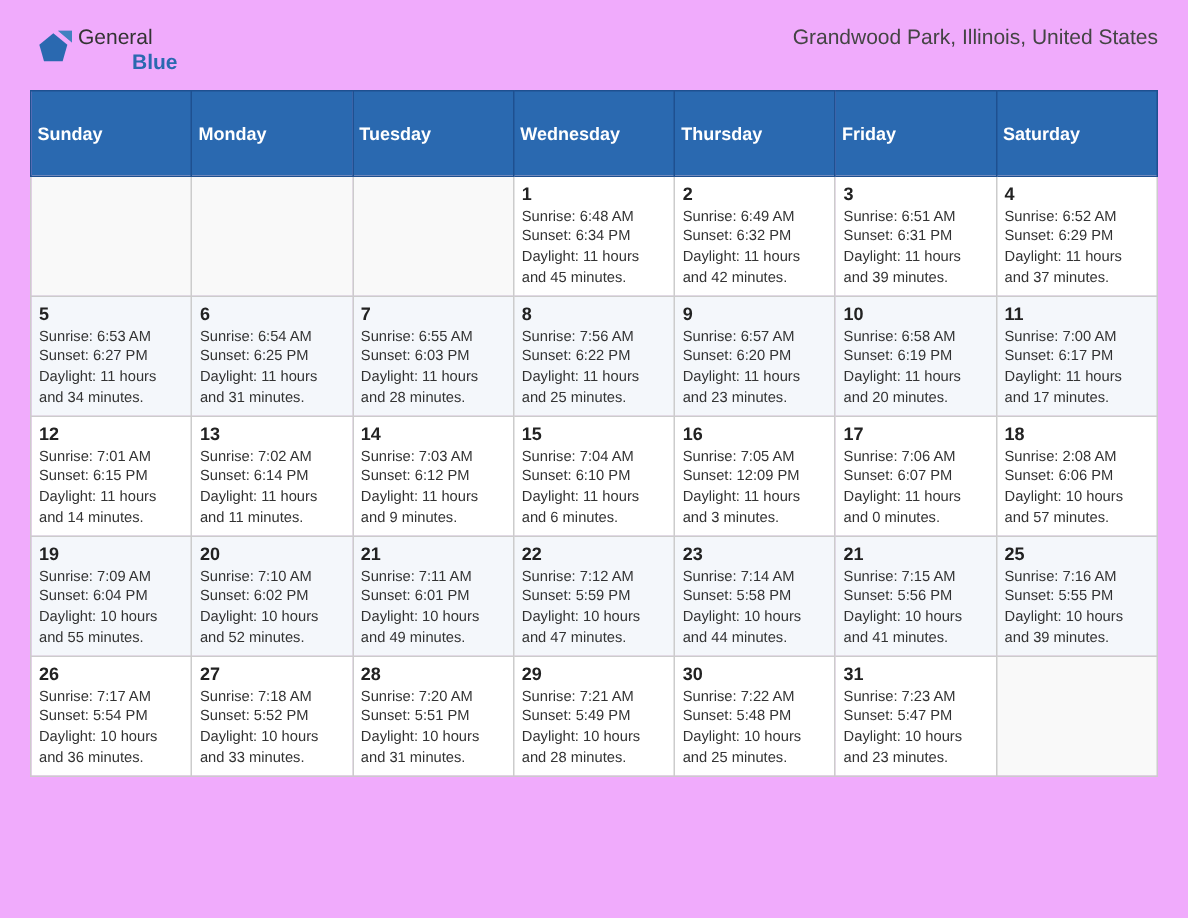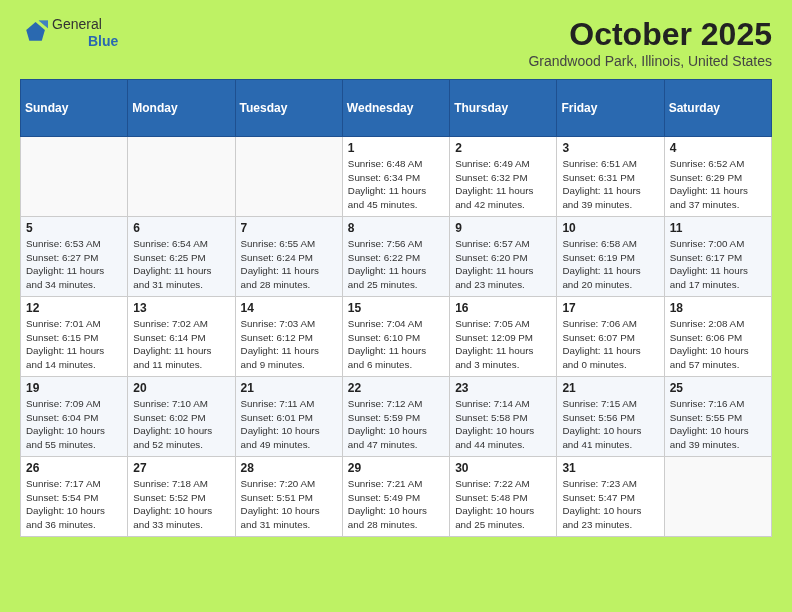--- a/index.html
+++ b/index.html
@@ -6,21 +6,21 @@
     body {
       font-family: Arial, sans-serif;
       background: #fff;
       width: 792px;
       height: 612px;
       overflow: hidden;
     }
     .page {
       width: 792px;
       min-height: 612px;
-      background: #bef264;
+      background: #f0abfc;
       padding: 16px 20px 10px 20px;
     }
     .header {
       display: flex;
       justify-content: space-between;
       align-items: flex-start;
       margin-bottom: 10px;
     }
     .logo {
       display: flex;
@@ -98,21 +98,20 @@
         <polygon points="20,4 32,14 28,28 12,28 8,14" fill="#2a69b0"></polygon>
         <polygon points="24,2 36,12 36,2" fill="#2a69b0"></polygon>
         <polygon points="24,2 36,2 36,12" fill="#5599d0" opacity="0.5"></polygon>
       </svg>
       <div class="logo-text">
         <div style="color:#333;font-size:14px;">General</div>
         <div style="color:#2a69b0;font-size:14px;font-weight:bold;padding-left:36px;">Blue</div>
       </div>
     </div>
     <div class="title-block">
-      <div class="month-title">October 2025</div>
       <div class="location">Grandwood Park, Illinois, United States</div>
     </div>
   </div>
 
   <table class="calendar">
     <thead>
       <tr>
       <th>Sunday</th>
           <th>Monday</th>
           <th>Tuesday</th>
@@ -167,21 +166,21 @@
           <td>
             <div class="cell-day">6</div>
             <div class="cell-info" style="white-space: pre-line;">Sunrise: 6:54 AM
 Sunset: 6:25 PM
 Daylight: 11 hours
 and 31 minutes.</div>
           </td>
           <td>
             <div class="cell-day">7</div>
             <div class="cell-info" style="white-space: pre-line;">Sunrise: 6:55 AM
-Sunset: 6:24 PM
+Sunset: 6:03 PM
 Daylight: 11 hours
 and 28 minutes.</div>
           </td>
           <td>
             <div class="cell-day">8</div>
             <div class="cell-info" style="white-space: pre-line;">Sunrise: 7:56 AM
 Sunset: 6:22 PM
 Daylight: 11 hours
 and 25 minutes.</div>
           </td>

